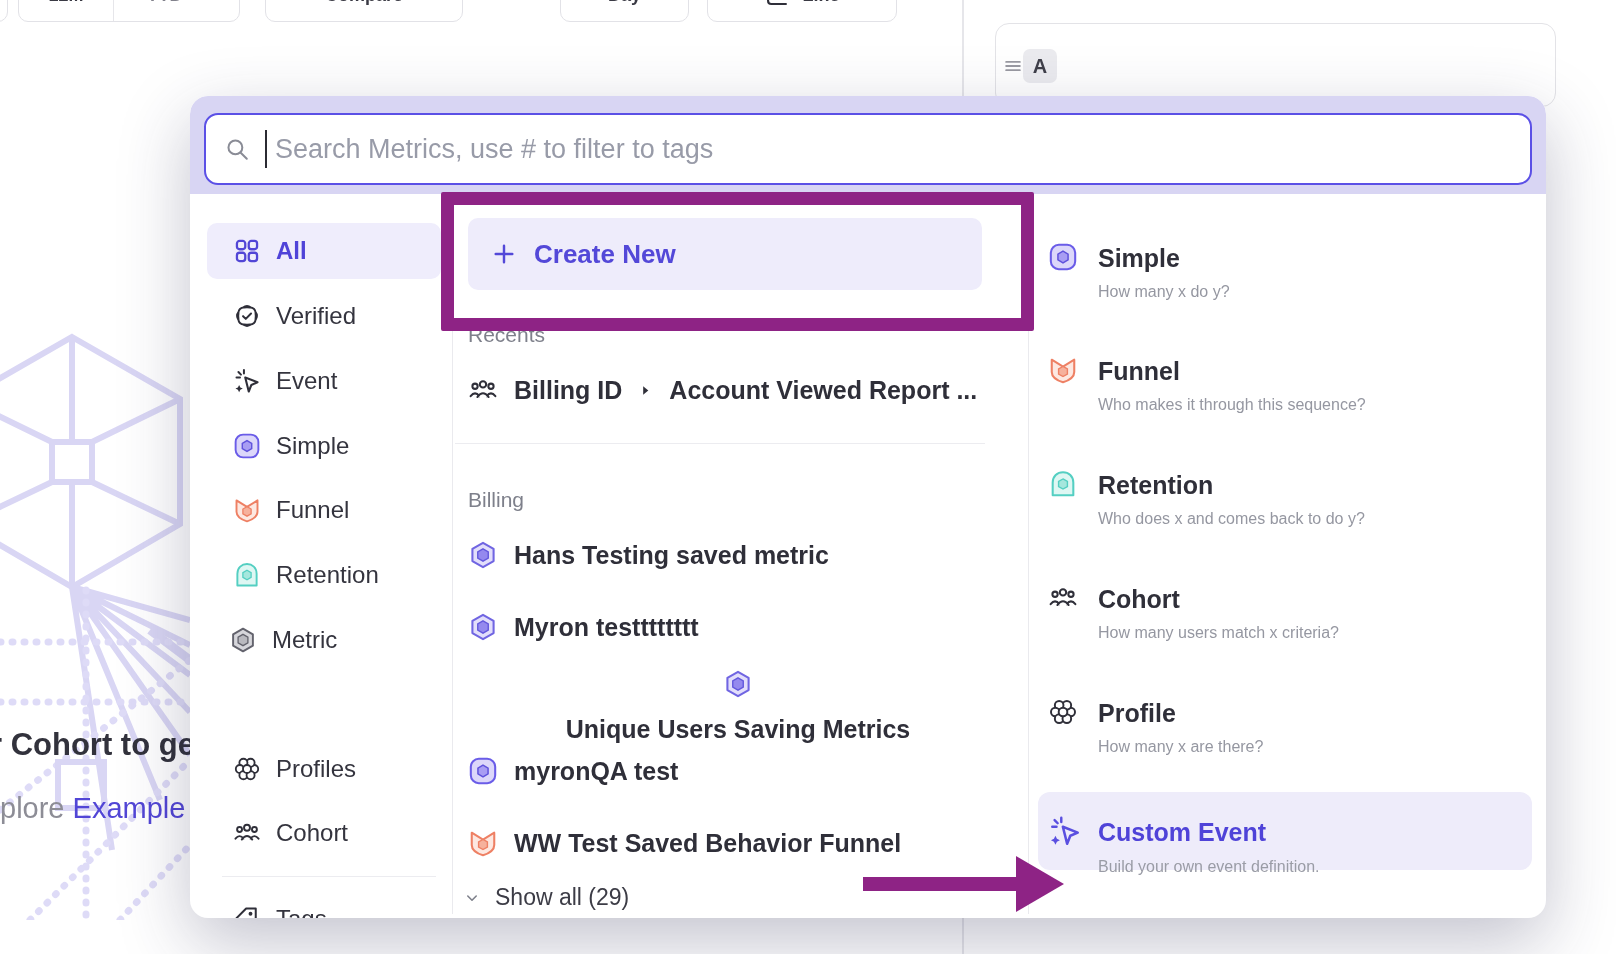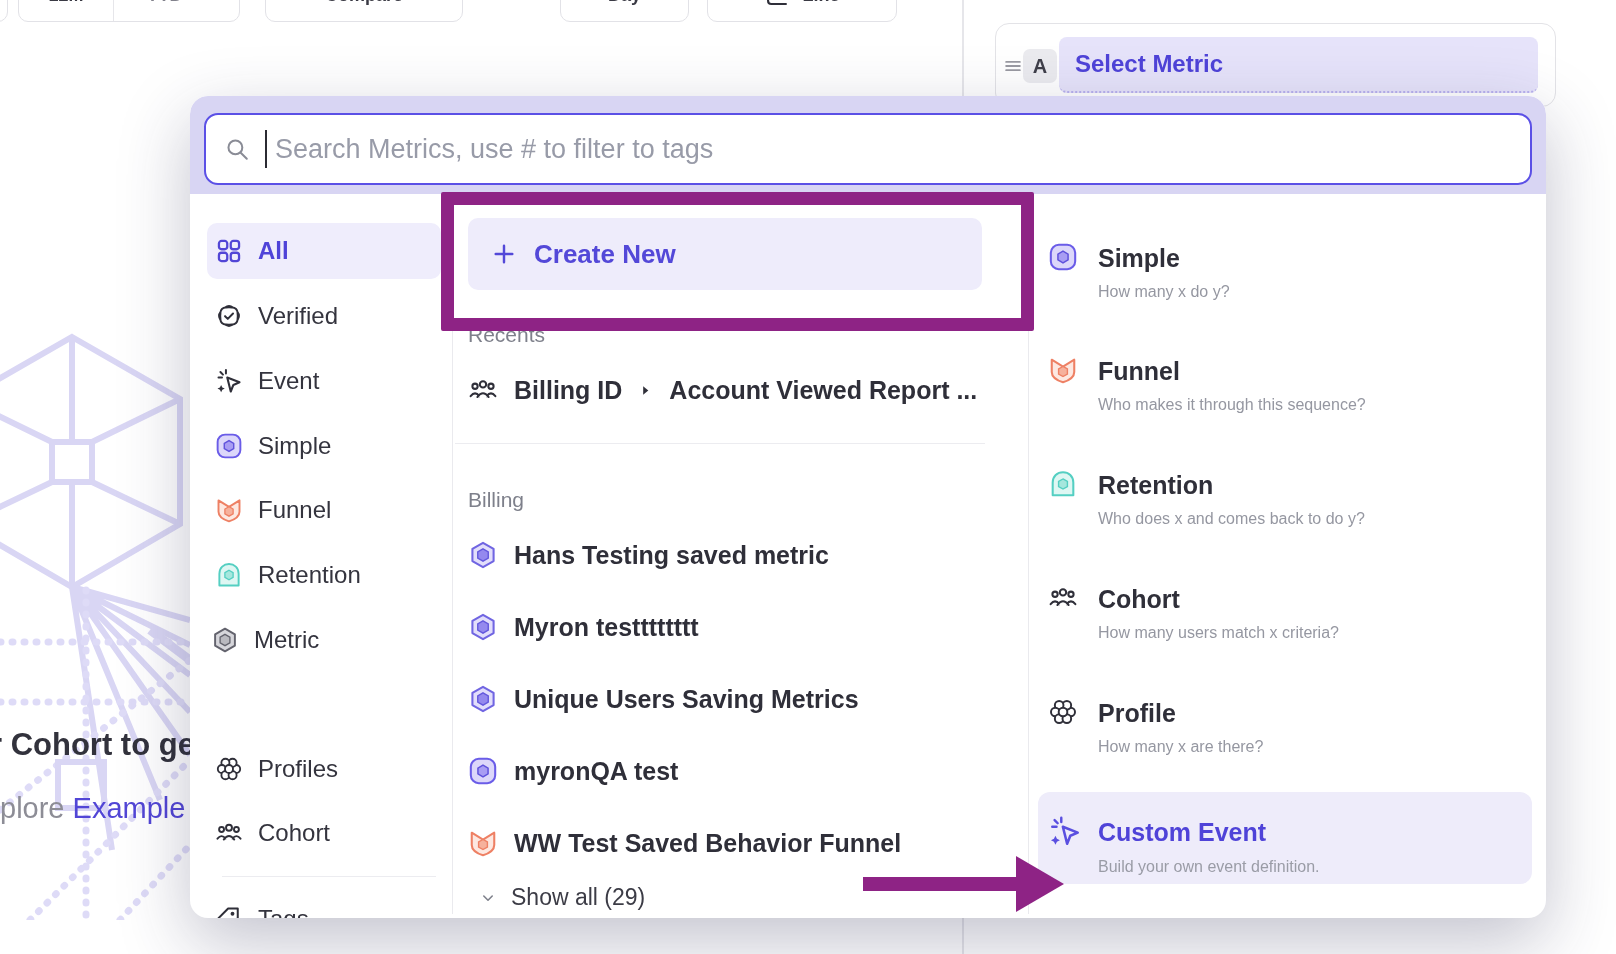--- a/index.html
+++ b/index.html
@@ -43,40 +43,40 @@
   .search{position:absolute;left:14px;top:17px;width:1328px;height:72px;background:#fff;border:2.5px solid #5b50e6;
     border-radius:14px;display:flex;align-items:center;padding:8px 18px;gap:14px;}
   .search input{border:none;outline:none;flex:1;font-family:"Liberation Sans",sans-serif;font-size:27px;color:#3c3c46;background:transparent;}
   .search input::placeholder{color:#989ba8;}
   .caret{width:2px;height:38px;background:#2b2b33;margin-right:-8px;}
 
   .vline{position:absolute;top:206px;width:1px;height:612px;background:#eaeaee;}
 
   
   .side-row{position:absolute;left:207px;width:234px;height:56px;display:flex;align-items:center;
-    gap:15px;padding-left:8px;border-radius:10px;font-size:24px;font-weight:500;color:#34343e;cursor:pointer;}
+    gap:15px;padding-left:26px;border-radius:10px;font-size:24px;font-weight:500;color:#34343e;cursor:pointer;}
   .side-row.active{background:#efedfc;color:#4f43d8;font-weight:600;}
   .side-div{position:absolute;left:222px;top:876px;width:214px;height:1px;background:#ececf0;}
 
   
   .create-btn{position:absolute;left:468px;top:218px;width:514px;height:72px;background:#eeecfb;border-radius:10px;
     display:flex;align-items:center;gap:16px;padding-left:22px;font-size:26px;font-weight:600;color:#5348d8;cursor:pointer;}
   .mid-head{position:absolute;left:468px;font-size:21px;color:#7e808b;}
   .mid-item{position:absolute;left:468px;width:540px;height:60px;display:flex;align-items:center;gap:16px;
     font-size:25px;font-weight:600;color:#2f2f39;white-space:nowrap;cursor:pointer;}
   .mid-div{position:absolute;left:455px;top:443px;width:530px;height:1px;background:#ececf0;}
   .show-all{position:absolute;left:470px;top:884px;display:flex;align-items:center;gap:14px;
     font-size:23px;color:#3c3c46;cursor:pointer;}
 
   
   .type{position:absolute;left:1038px;width:494px;height:98px;cursor:pointer;}
   .type .t-icon{position:absolute;left:10px;top:6px;}
   .type .t-name{position:absolute;left:60px;top:8px;font-size:25px;font-weight:600;color:#2f2f39;white-space:nowrap;}
   .type .t-desc{position:absolute;left:60px;top:47px;font-size:16px;color:#9597a1;white-space:nowrap;}
-  .type.custom{top:792px;height:92px;background:#eeecfa;border-radius:12px;}
+  .type.custom{top:792px;height:78px;background:#eeecfa;border-radius:12px;}
   .type.custom .t-icon{top:22px;}
   .type.custom .t-name{top:26px;color:#4f43d8;}
   .type.custom .t-desc{top:66px;color:#9a9ca6;}
 
   
   .anno-rect{position:absolute;left:441px;top:192px;width:593px;height:139px;border:13px solid #8e2385;z-index:50;border-radius:2px;}
   .anno-arrow{position:absolute;left:858px;top:850px;z-index:50;}
 
   .ic{flex:none;}
 </style>
@@ -234,23 +234,20 @@
     <span>plore </span><span class="lnk">Example R</span>
   </div>
 
   <div class="vdivider"></div>
 
   <div class="metric-card">
     <svg class="abs" style="left:6px;top:31px;color:#9a9aa2;" width="22" height="22">
         <use href="#sym-drag"></use>
       </svg>
     <div class="badge-a">A</div>
-    <div class="sm-field">
-      <span>Select Metric</span>
-    </div>
   </div>
 
   <div class="modal">
     <div class="band"></div>
 
     <div class="search">
       <svg class="ic" width="27" height="27" style="color:#8a8c96;">
           <use href="#sym-search"></use>
         </svg>
       <div class="caret"></div>
@@ -351,40 +348,40 @@
           <use href="#sym-hex-purple"></use>
         </svg>
       <span>Hans Testing saved metric</span>
     </div>
     <div class="mid-item" style="left:278px;top:501px;">
       <svg class="ic" width="30" height="30">
           <use href="#sym-hex-purple"></use>
         </svg>
       <span>Myron testttttttt</span>
     </div>
-    <div class="mid-item" style="left:278px;top:573px;">
+    <div class="mid-item" style="left:278px;top:573px;flex-direction:column;">
       <svg class="ic" width="30" height="30">
           <use href="#sym-hex-purple"></use>
         </svg>
       <span>Unique Users Saving Metrics</span>
     </div>
     <div class="mid-item" style="left:278px;top:645px;">
       <svg class="ic" width="30" height="30">
           <use href="#sym-squircle"></use>
         </svg>
       <span>myronQA test</span>
     </div>
     <div class="mid-item" style="left:278px;top:717px;">
       <svg class="ic" width="30" height="30">
           <use href="#sym-funnel"></use>
         </svg>
       <span>WW Test Saved Behavior Funnel</span>
     </div>
 
-    <div class="show-all" style="left:289px;top:788px;">
+    <div class="show-all" style="left:273px;top:788px;">
       <svg class="ic" width="18" height="18" style="color:#7e808b;">
           <use href="#sym-chevron-down"></use>
         </svg>
       <span>Show all (29)</span>
     </div>
 
     <div class="type" style="left:848px;top:140px;">
       <svg class="t-icon" width="30" height="30">
           <use href="#sym-squircle"></use>
         </svg>

